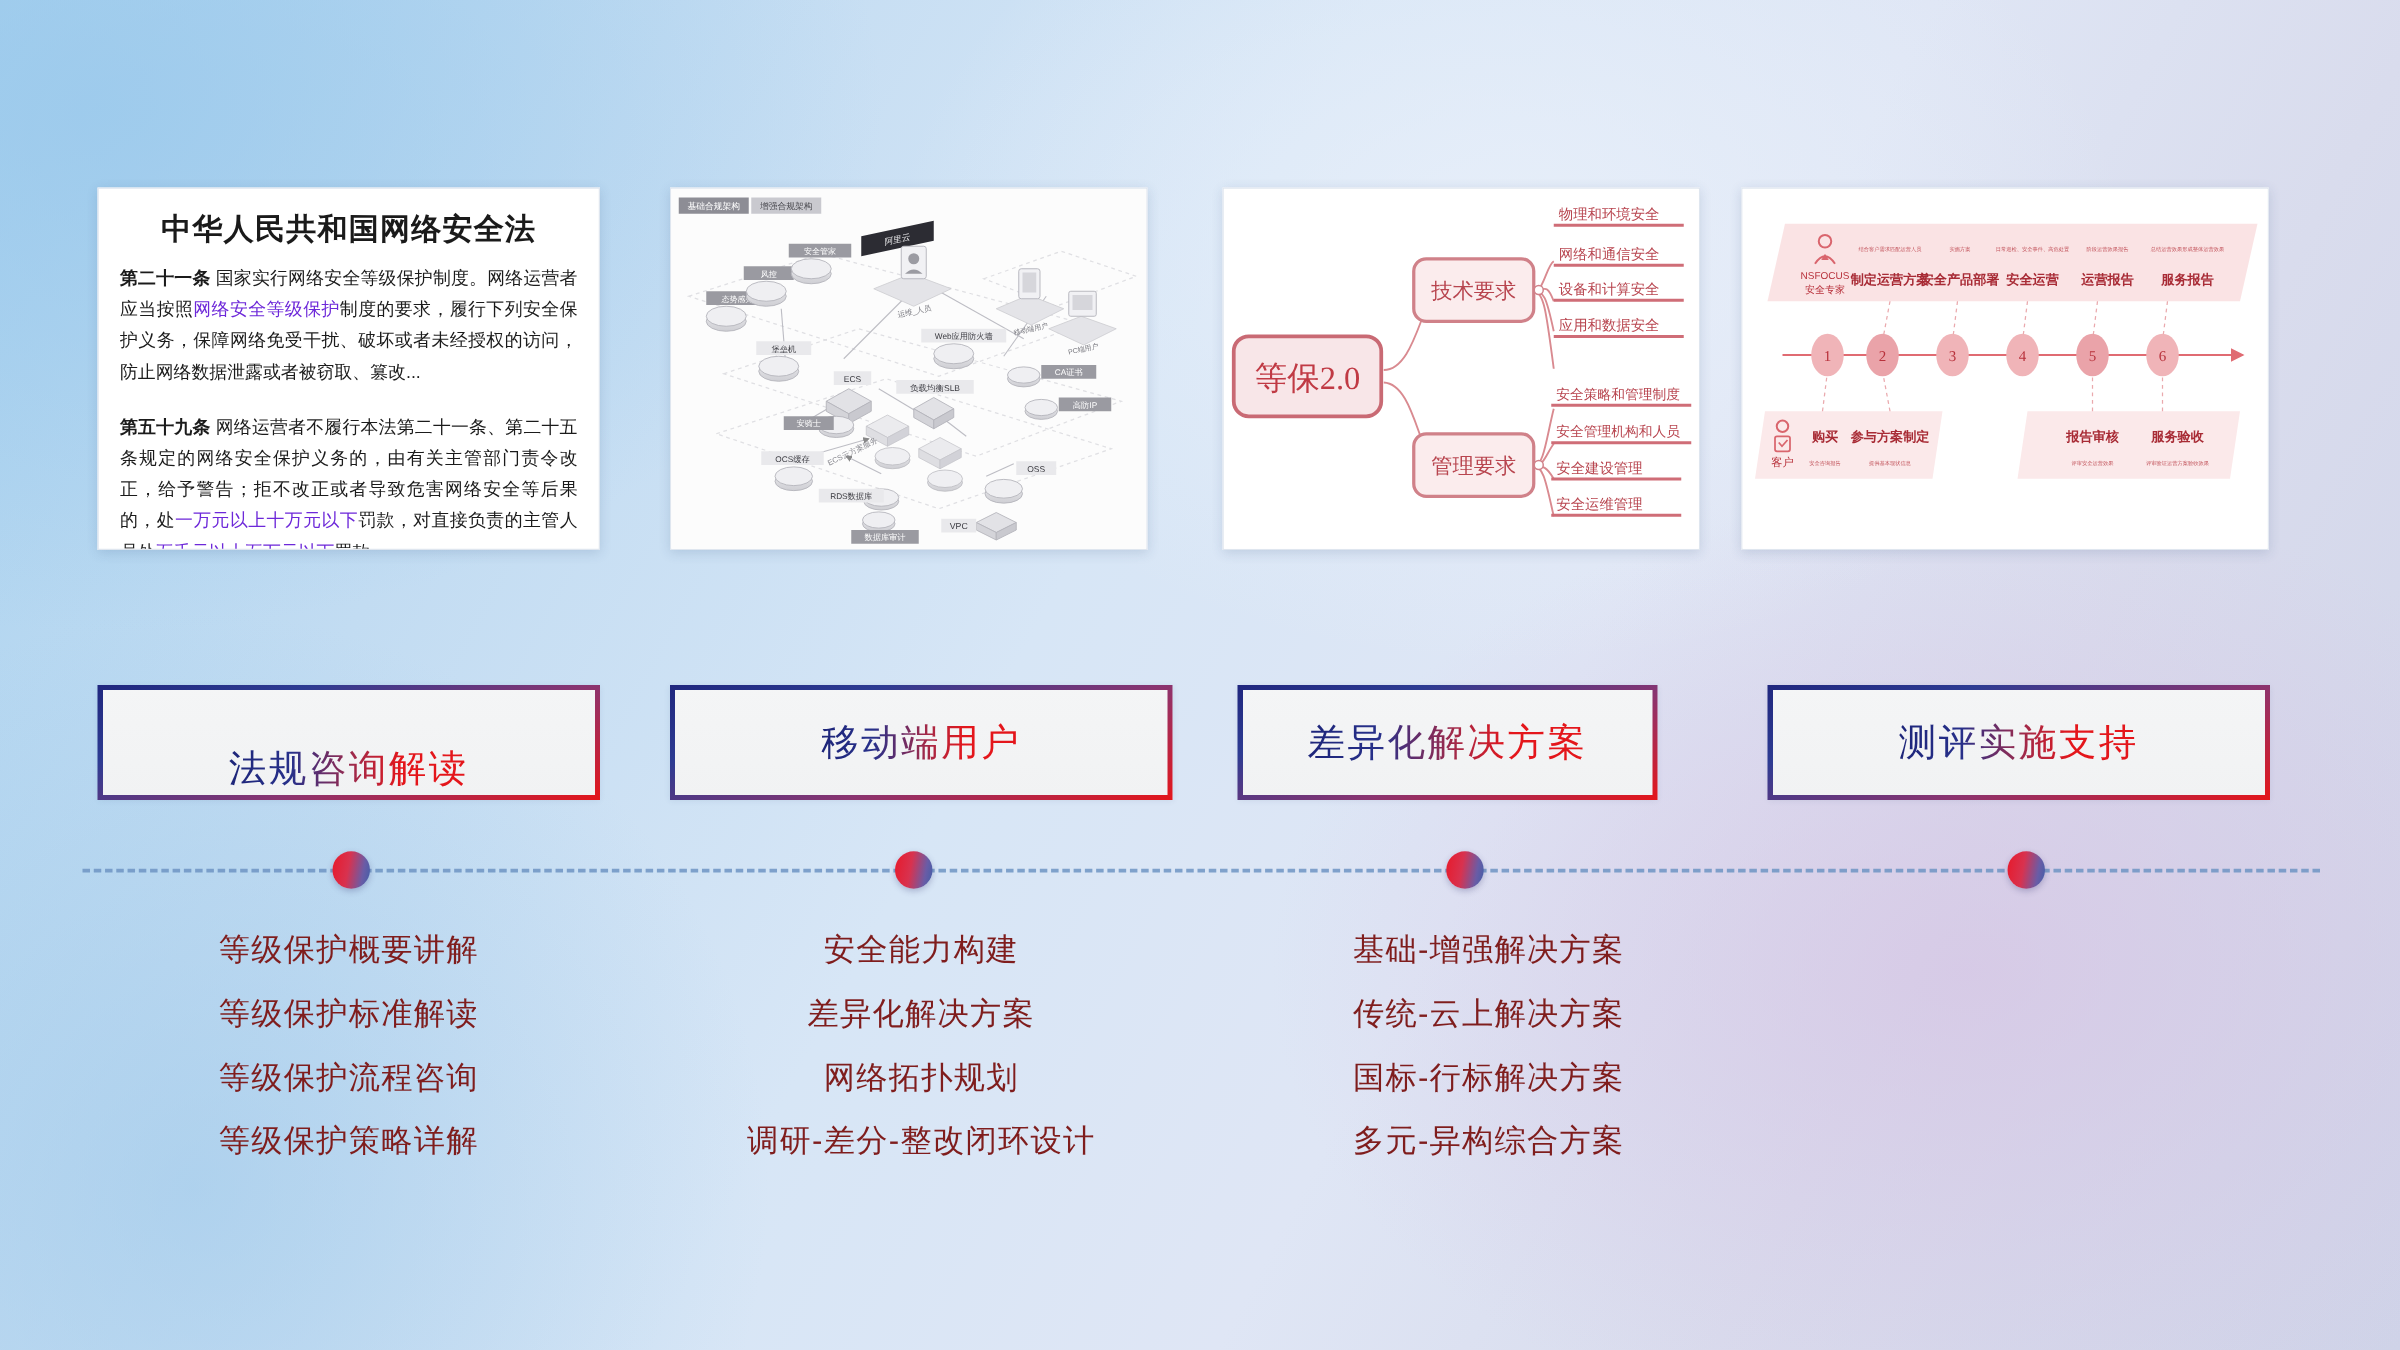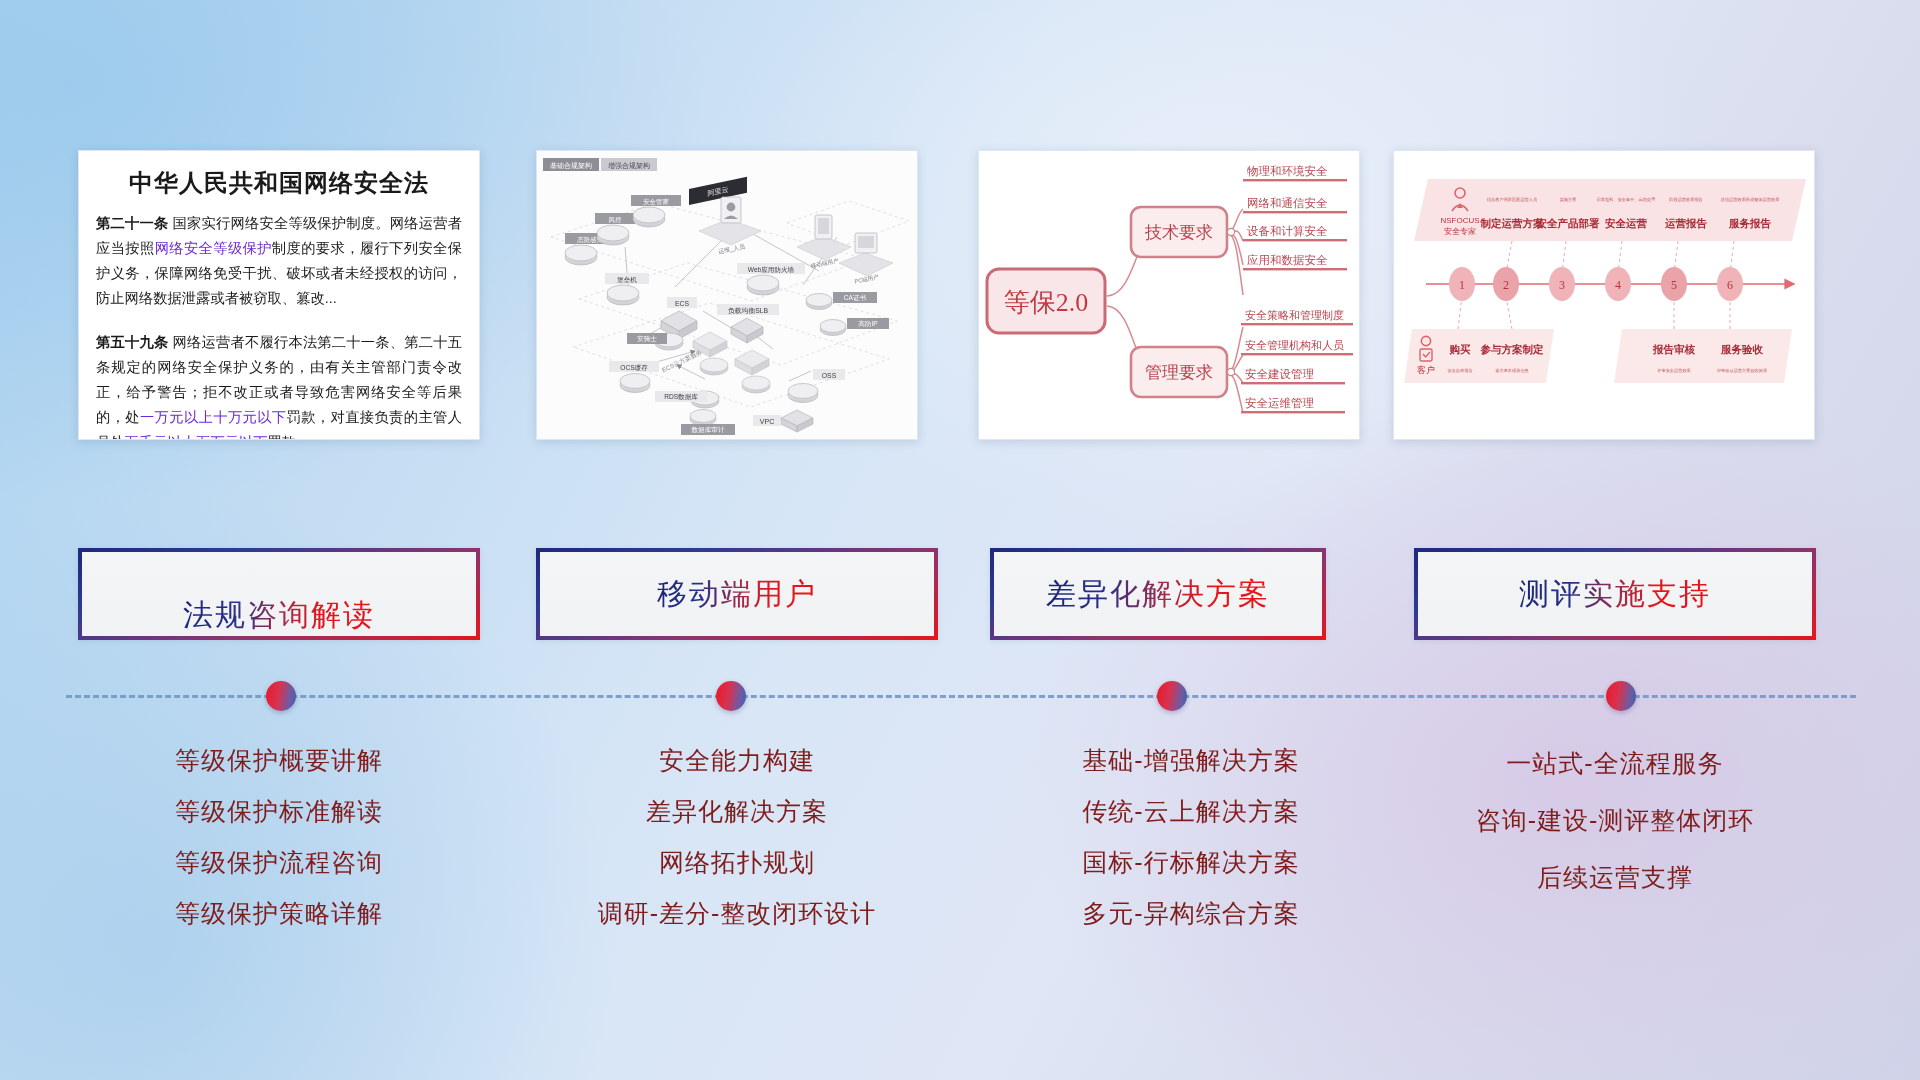--- a/index.html
+++ b/index.html
@@ -518,18 +518,13 @@
     <div class="li">调研-差分-整改闭环设计</div>
   </div>
 
   <div class="col k3">
     <div class="li">基础-增强解决方案</div>
     <div class="li">传统-云上解决方案</div>
     <div class="li">国标-行标解决方案</div>
     <div class="li">多元-异构综合方案</div>
   </div>
 
-  <div class="col k4">
-    <div class="li">一站式-全流程服务</div>
-    <div class="li">咨询-建设-测评整体闭环</div>
-    <div class="li">后续运营支撑</div>
-  </div>
 </div>
 
 </body></html>

